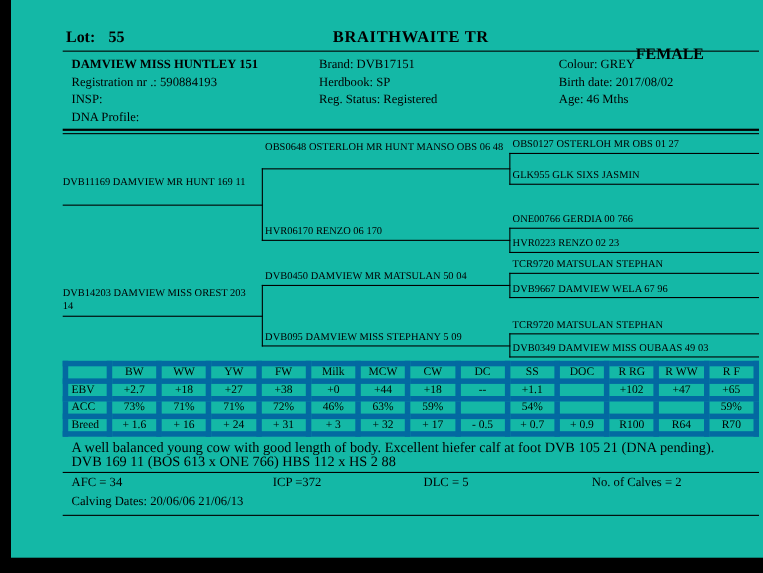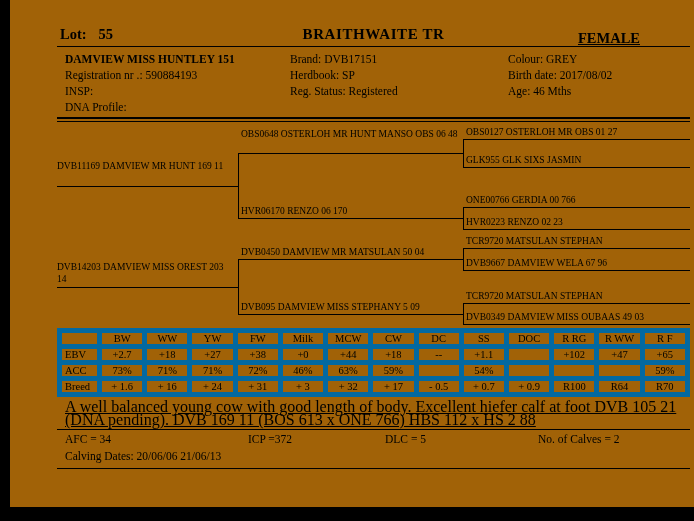--- a/index.html
+++ b/index.html
@@ -1,46 +1,46 @@
 <!DOCTYPE html>
 <html><head>
 <meta charset="utf-8">
 <style>
   * { margin:0; padding:0; box-sizing:border-box; }
   html,body { width:694px; height:521px; }
   body { background:#000; font-family:"Liberation Serif", serif; color:#000; position:relative; overflow:hidden; }
-  .page { position:absolute; left:10px; top:0; width:684px; height:507px; background:#a16207; }
+  .page { position:absolute; left:10px; top:0; width:684px; height:507px; background:#14b8a6; }
   .content { position:relative; margin-left:47px; width:633px; }
 
   .header-row { position:relative; height:20px; margin-top:26px; }
   .lot { position:absolute; left:3px; top:0; font-weight:bold; font-size:14.5px; }
   .lot .val { margin-left:12px; }
   .doc-title { position:absolute; left:0; right:0; top:0; text-align:center; font-weight:bold; font-size:15px; letter-spacing:0.6px; }
-  .sex { position:absolute; right:50px; top:4px; font-weight:bold; font-size:14.5px;text-decoration:underline; }
+  .sex { position:absolute; right:50px; top:16px; font-weight:bold; font-size:14.5px; }
 
   .rule { border-top:1.5px solid #000; height:0; }
   .thin-rule { border-top:1px solid #000; height:0; }
   .double-rule { height:5px; border-top:2.5px solid #000; border-bottom:1px solid #000; }
 
   .info { position:relative; height:70px; font-size:11.5px; }
   .info .col { position:absolute; top:4px; }
   .info .col div { line-height:16px; white-space:nowrap; }
   .col1 { left:8px; } .col2 { left:233px; } .col3 { left:451px; }
   .animal-name { font-weight:bold; }
 
   .pedigree { position:relative; height:206px; font-size:9.5px; line-height:12px; }
   .ped-text { position:absolute; }
   .hl { position:absolute; height:1px; background:#000; }
   .vl { position:absolute; width:1px; background:#000; }
 
   table.ebv { width:633px; border-collapse:collapse; font-size:10.5px; border:2px solid #000; table-layout:fixed; }
   .ebv th, .ebv td { border:5px solid #0369a1; height:16px; text-align:center; padding:0 1px; font-weight:normal; overflow:hidden; }
   .ebv .lab { width:40px; text-align:left; padding-left:3px; }
 
-  .comment { font-size:16px; line-height:13px; padding:3px 12px 3px 8px;text-decoration:underline; }
+  .comment { font-size:13px; line-height:13px; padding:3px 12px 3px 8px; }
   .stats { position:relative; height:19px; font-size:11.5px; }
   .stats span { position:absolute; top:3px; white-space:nowrap; }
   .stat-afc { left:8px; } .stat-icp { left:191px; } .stat-dlc { left:328px; } .stat-calves { left:481px; }
   .calving { font-size:11.5px; line-height:15px; padding:0 0 4px 8px; }
 </style>
 </head>
 <body>
 
 <div class="page">
   <div class="content">

